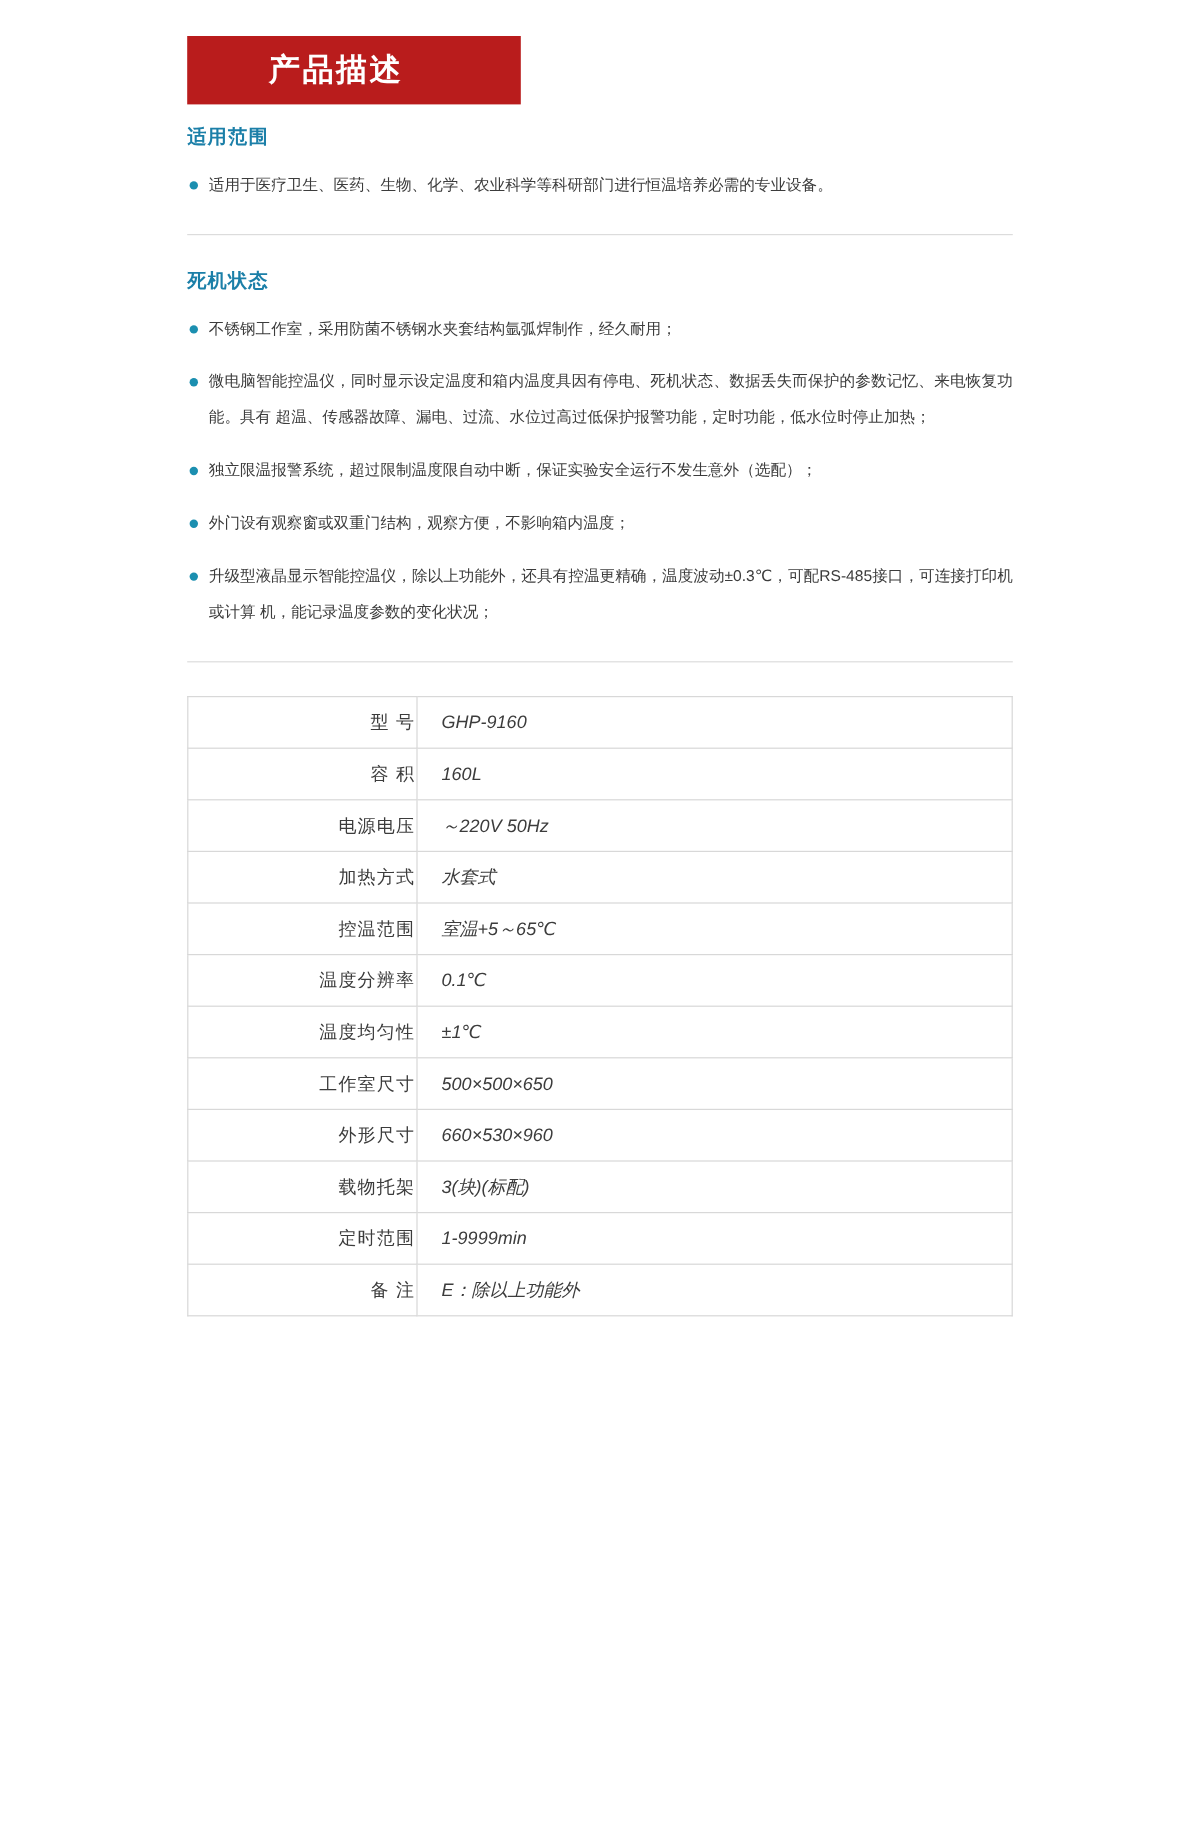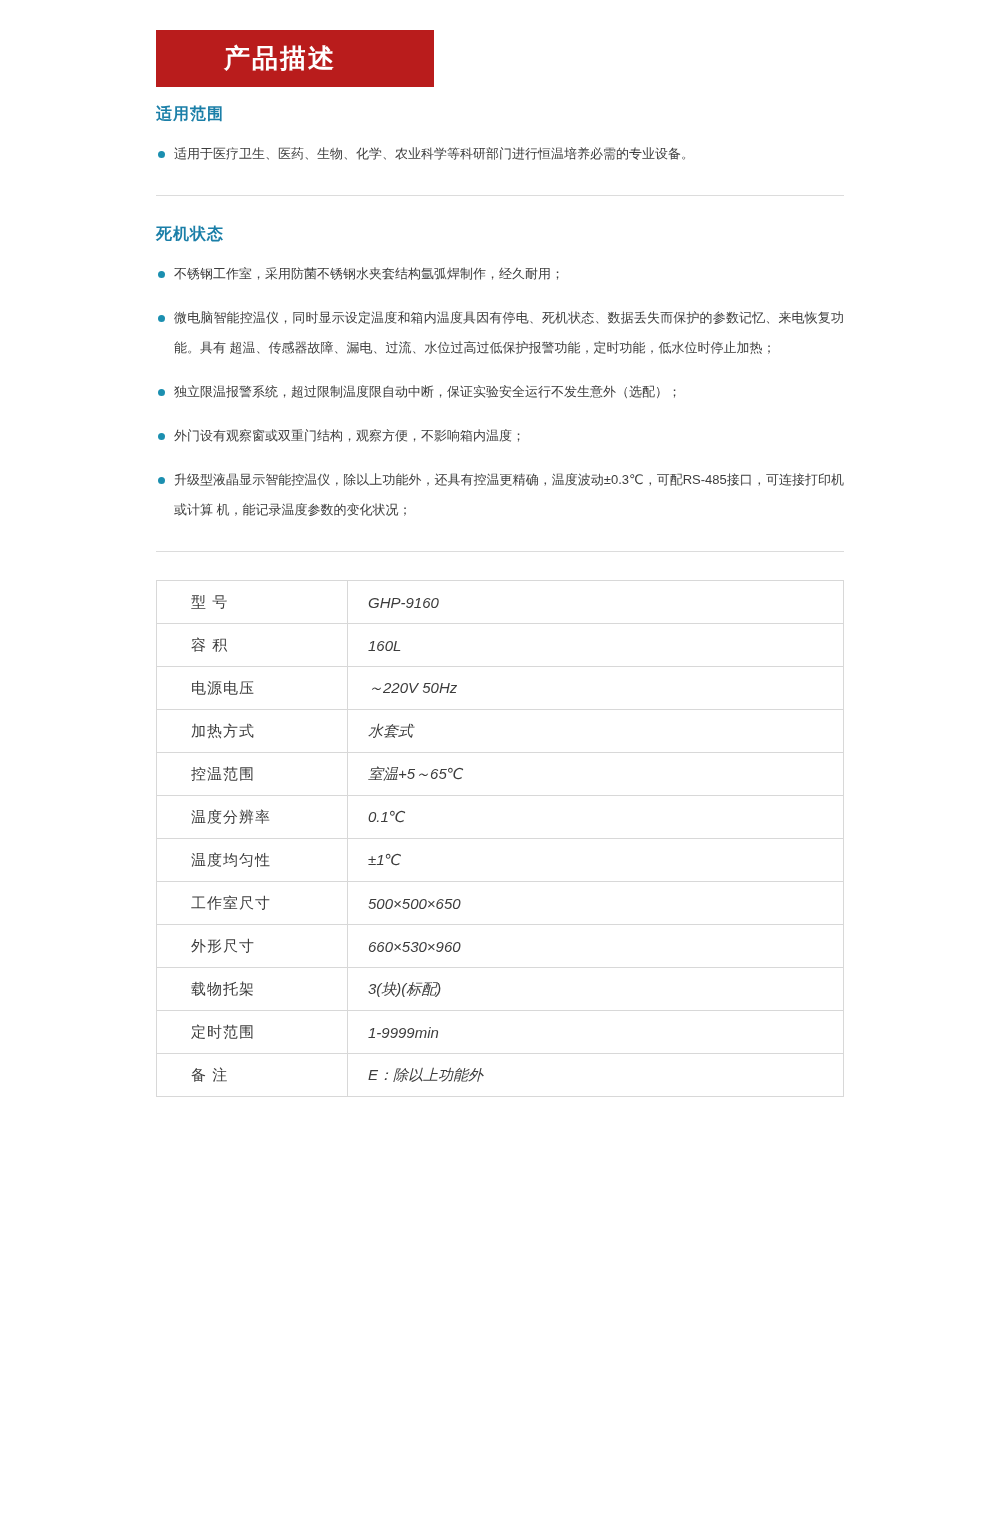--- a/index.html
+++ b/index.html
@@ -93,21 +93,21 @@
     margin-top: 6px;
   }
   .spec-table td {
     border: 1px solid #d8d8d8;
     height: 40px;
     font-size: 15px;
     color: #3c3c3c;
   }
   .spec-table td.key {
     width: 155px;
-    text-align: left;
+    text-align: right;
     letter-spacing: 1px;
     padding-left: 34px;
   }
   .spec-table td.val {
     padding-left: 20px;
     text-align: left;
     font-style: italic;
   }
 </style>
 </head>

